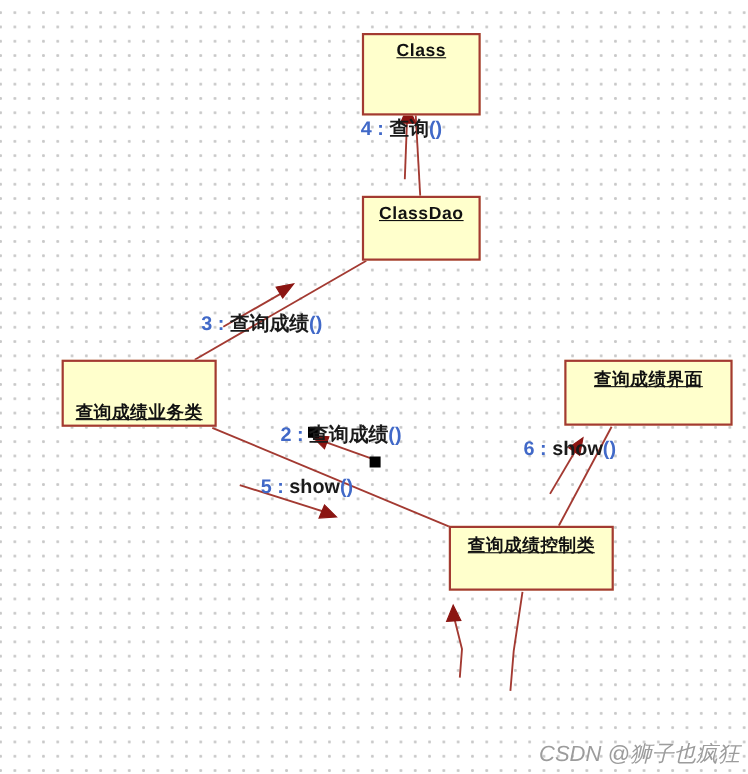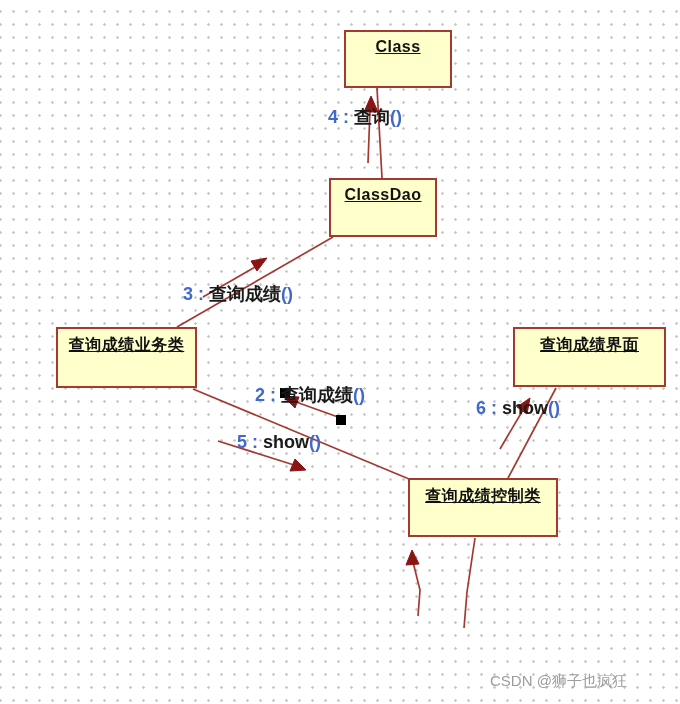--- a/index.html
+++ b/index.html
@@ -26,21 +26,21 @@
     text-decoration:underline;white-space:nowrap;letter-spacing:0.5px;
   }
   .msg-label{
     position:absolute;font-size:18px;font-weight:600;white-space:nowrap;
     color:#1f1f1f;
   }
   .msg-label .seq,.msg-label .parens{color:#4169c8;}
   .msg-label .mname{color:#1a1a1a;}
   .watermark{
     position:absolute;left:490px;top:672px;
-    font-size:15px;color:#9c9c9c;white-space:nowrap;
+    font-size:20px;color:#9c9c9c;white-space:nowrap;font-style:italic;
   }
 </style>
 </head>
 <body>
 
 <div class="canvas">
 
   <svg class="edges" width="680" height="704" viewBox="0 0 680 704">
 
     <line x1="377" y1="88" x2="382" y2="178"></line>
@@ -75,29 +75,29 @@
       <line x1="218" y1="441" x2="294" y2="465"></line>
       <polygon points="306,470 290,471 295,459"></polygon>
     </g>
 
     <g>
       <line x1="500" y1="449" x2="523" y2="410"></line>
       <polygon points="530,398 527,414 517,407"></polygon>
     </g>
   </svg>
 
-  <div class="node" style="left:344px;top:30px;width:108px;height:58px;">
+  <div class="node" style="left:329px;top:30px;width:108px;height:75px;">
     <span class="node-label">Class</span>
   </div>
 
   <div class="node" style="left:329px;top:178px;width:108px;height:59px;">
     <span class="node-label">ClassDao</span>
   </div>
 
-  <div class="node" style="left:56px;top:327px;width:141px;height:61px;">
+  <div class="node" style="left:56px;top:327px;width:141px;height:61px;align-items:flex-end;">
     <span class="node-label">查询成绩业务类</span>
   </div>
 
   <div class="node" style="left:513px;top:327px;width:153px;height:60px;">
     <span class="node-label">查询成绩界面</span>
   </div>
 
   <div class="node" style="left:408px;top:478px;width:150px;height:59px;">
     <span class="node-label">查询成绩控制类</span>
   </div>

